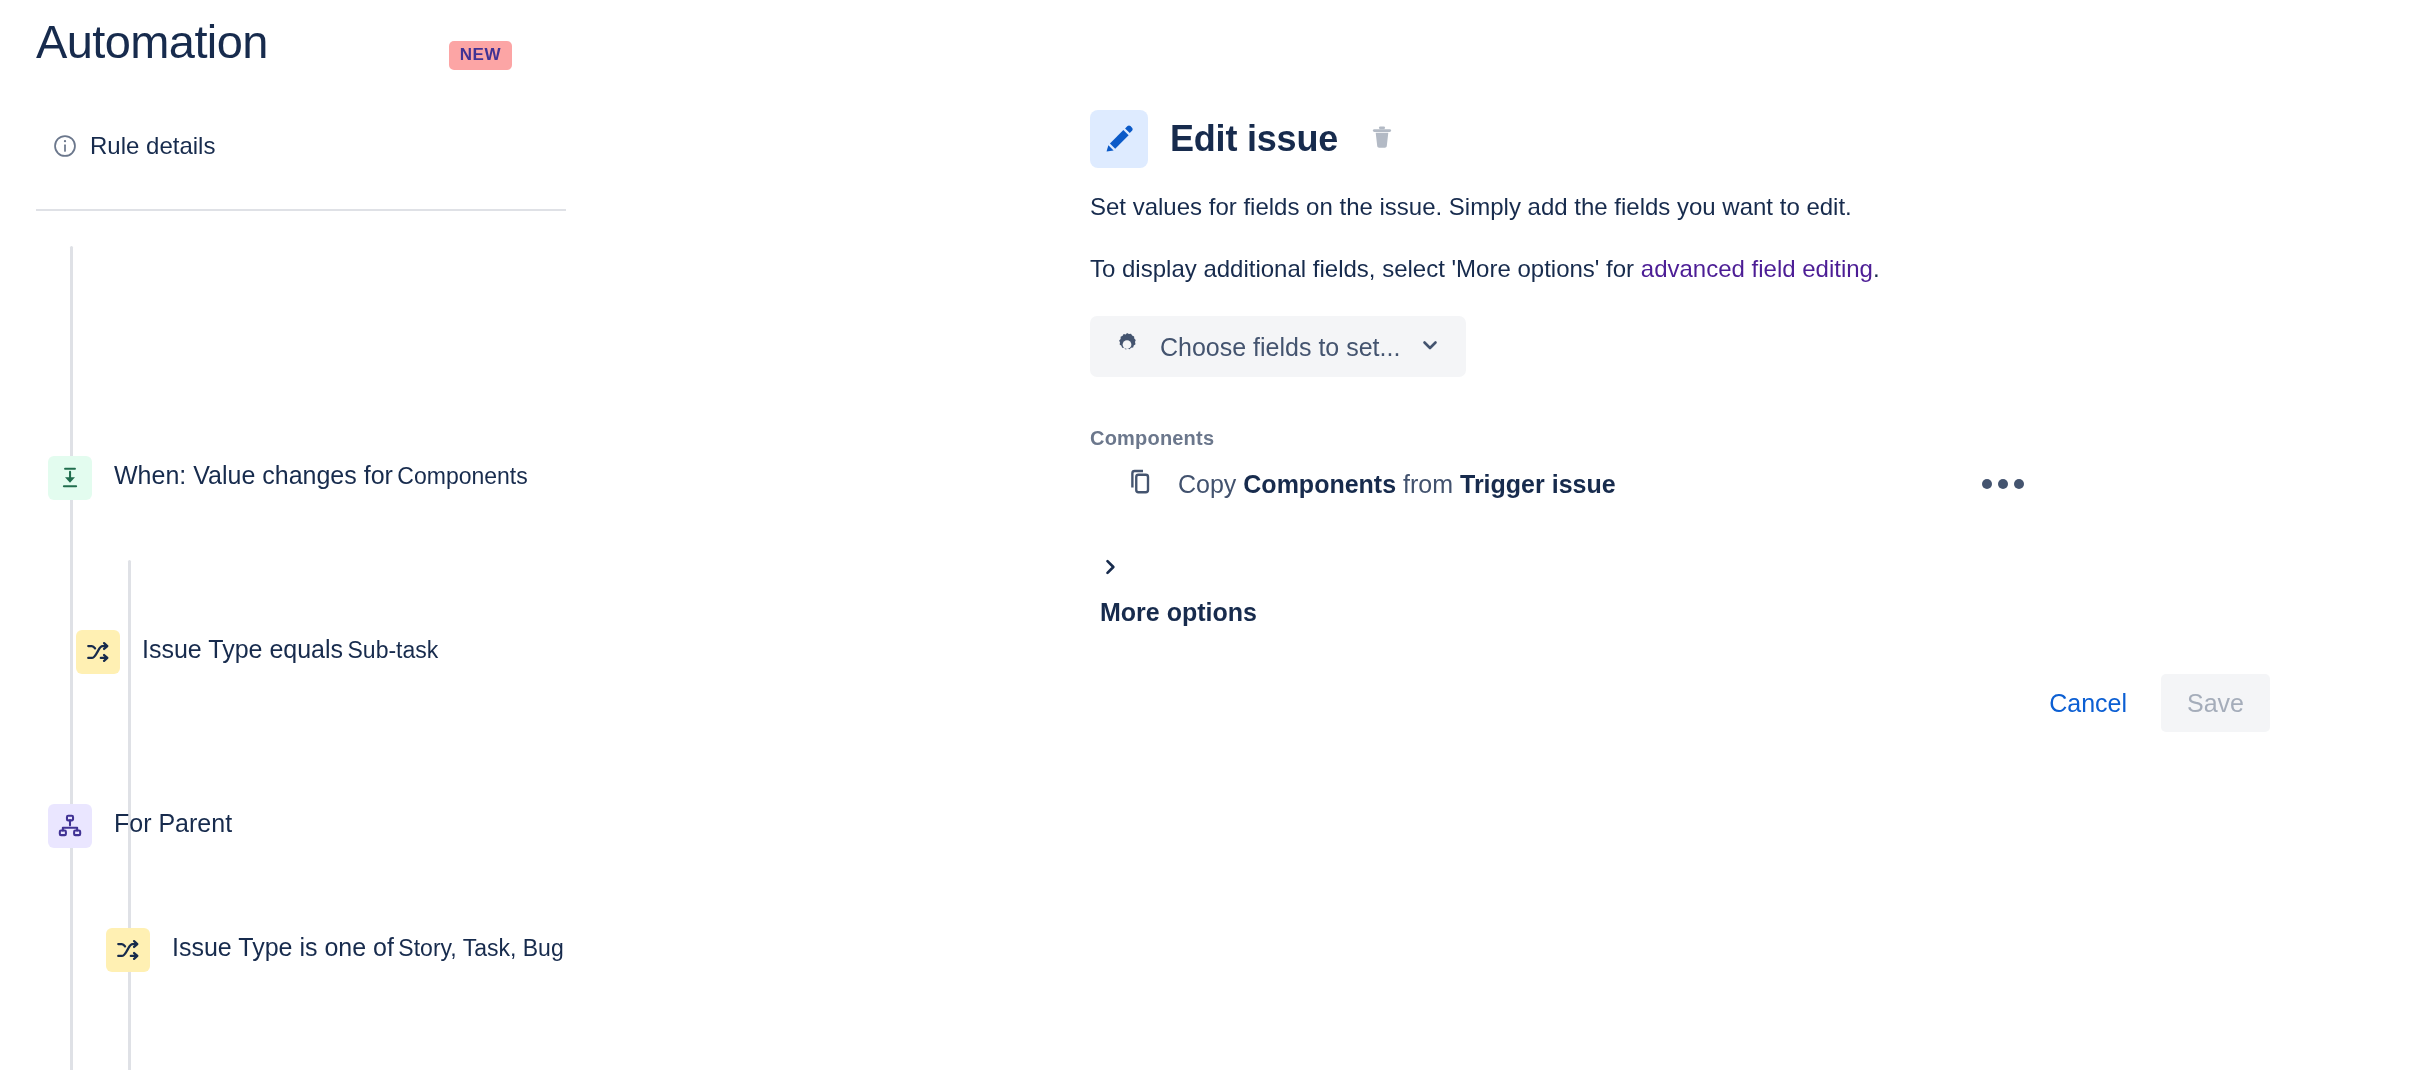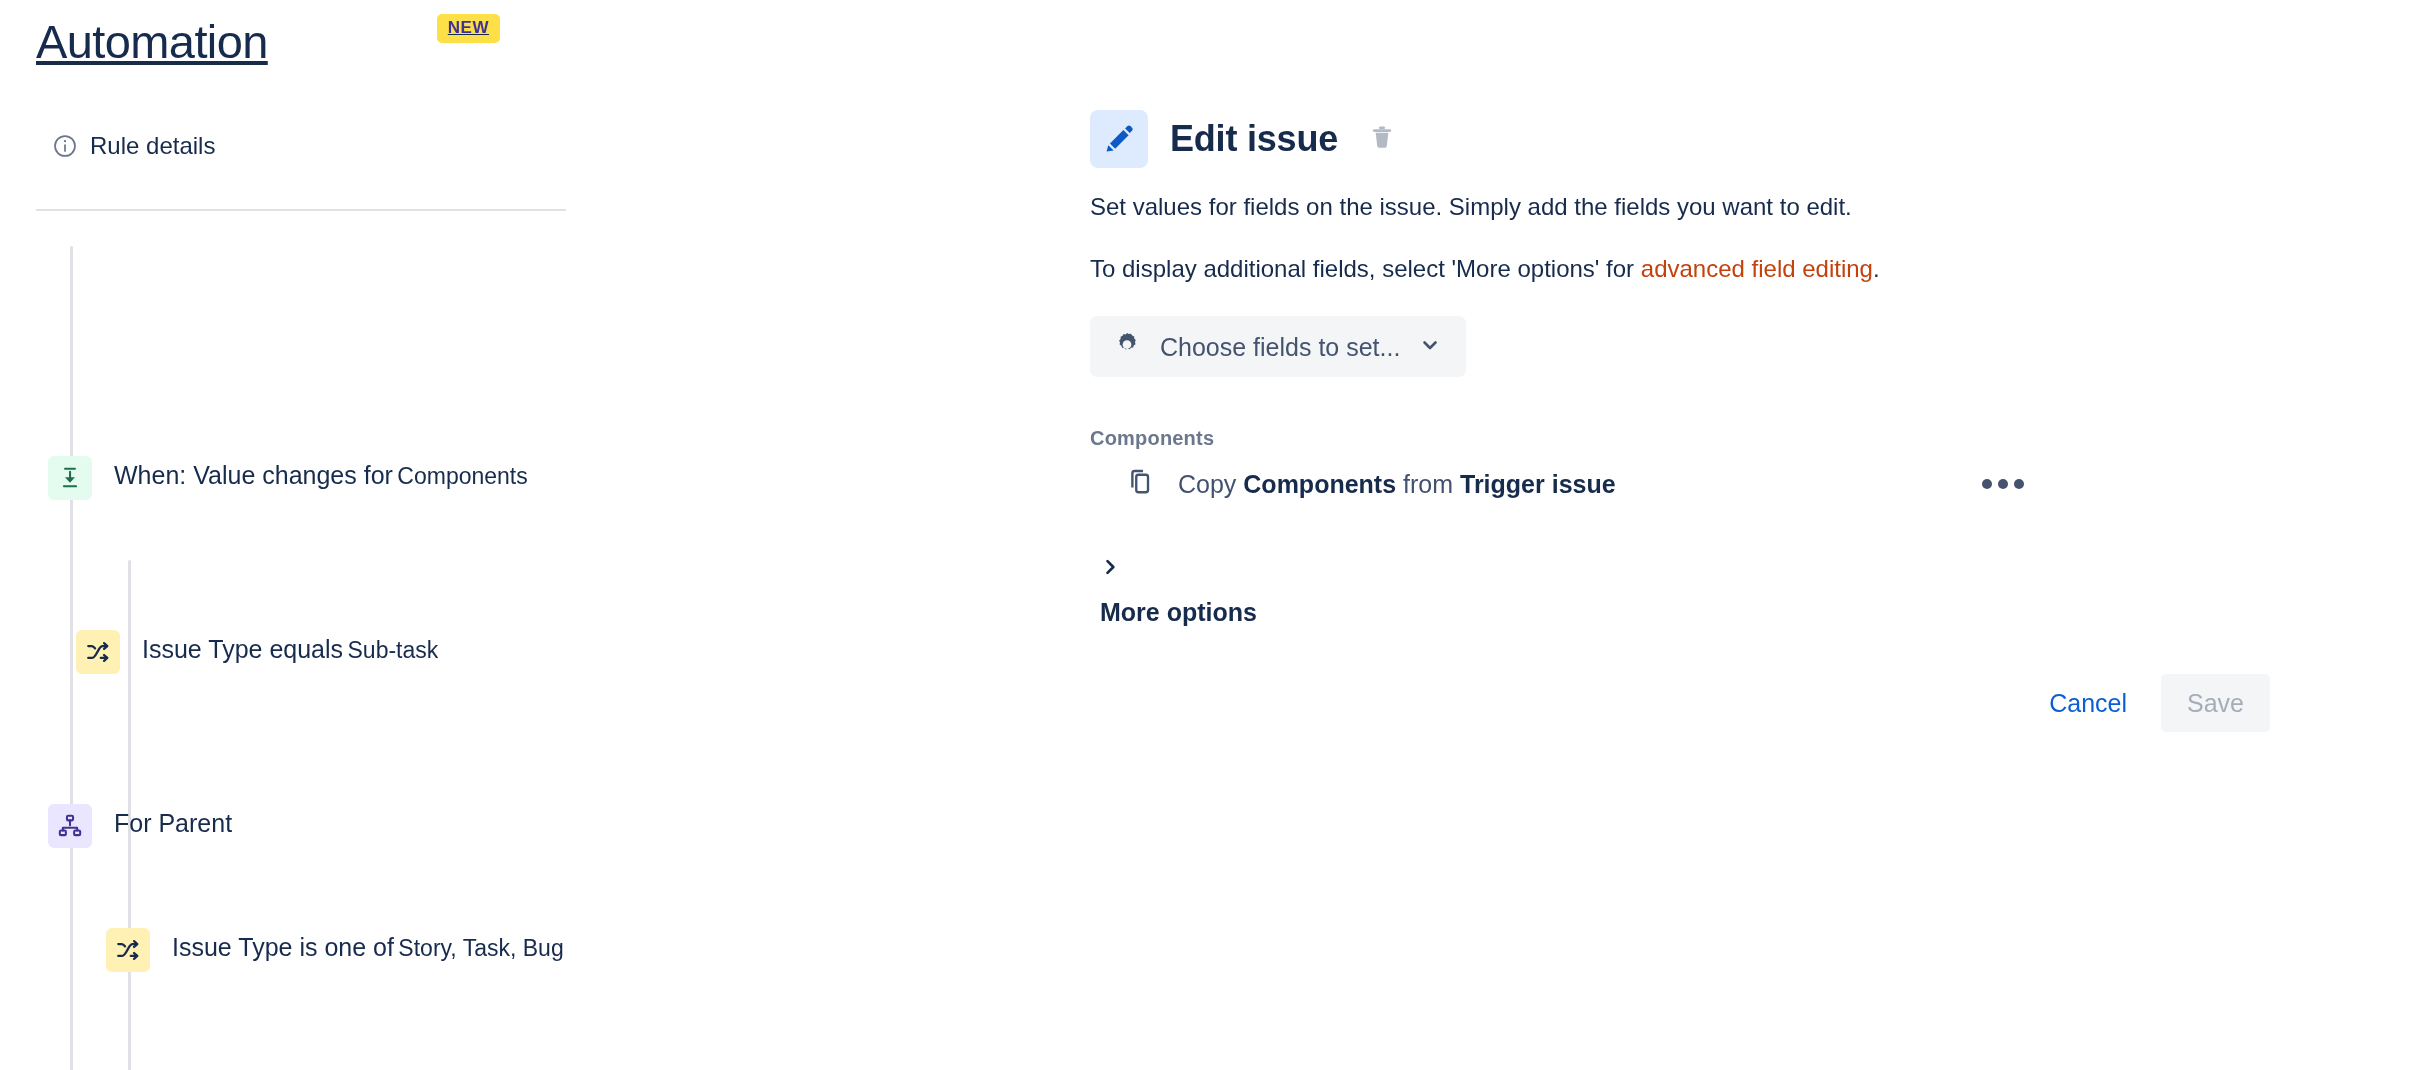--- a/index.html
+++ b/index.html
@@ -13,29 +13,29 @@
   body {
     font-family: "Liberation Sans", sans-serif;
     color: #172B4D;
     -webkit-font-smoothing: antialiased;
   }
   .page { position: relative; width: 2434px; height: 1070px; }
 
   
   .header {
     position: absolute; left: 36px; top: 14px;
-    display: flex; align-items: flex-start; gap: 4px; text-decoration: underline;
+    display: flex; align-items: flex-end; gap: 16px;
   }
   .page-title {
     font-size: 47px; line-height: 56px; font-weight: 500;
     letter-spacing: -0.6px; color: #172B4D; margin: 0;
   }
   .new-badge {
     margin-left: 165px;
-    background: #fde047; color: #403294;
+    background: #fca5a5; color: #403294;
     font-size: 17px; font-weight: bold; letter-spacing: 0.5px;
     padding: 4px 11px 5px; border-radius: 5px;
     line-height: 20px;
   }
 
   
   .left-col { position: absolute; left: 0; top: 120px; width: 600px; }
 
   .rule-details-row {
     display: flex; align-items: center; gap: 12px;
@@ -100,21 +100,21 @@
     background: none; border: 0; padding: 0 0 0 8px; cursor: pointer;
     display: flex; align-items: center;
   }
 
   .panel-body { margin-top: 22px; margin-left: 0; padding-left: 0; }
   .panel-p {
     font-size: 24px; line-height: 34px; color: #172B4D;
     margin: 0 0 28px 0;
   }
   .panel-p.second { margin-bottom: 30px; }
-  .link { color: #c2410c; text-decoration: none; }
+  .link { color: #4c1d95; text-decoration: none; }
 
   .choose-btn {
     display: inline-flex; align-items: center; gap: 18px;
     background: #F4F5F7; border: 0; border-radius: 7px;
     padding: 14px 24px 14px 22px; cursor: pointer;
     font-family: inherit;
   }
   .choose-btn-label {
     font-size: 25px; line-height: 30px; color: #44546F; font-weight: 500;
   }

